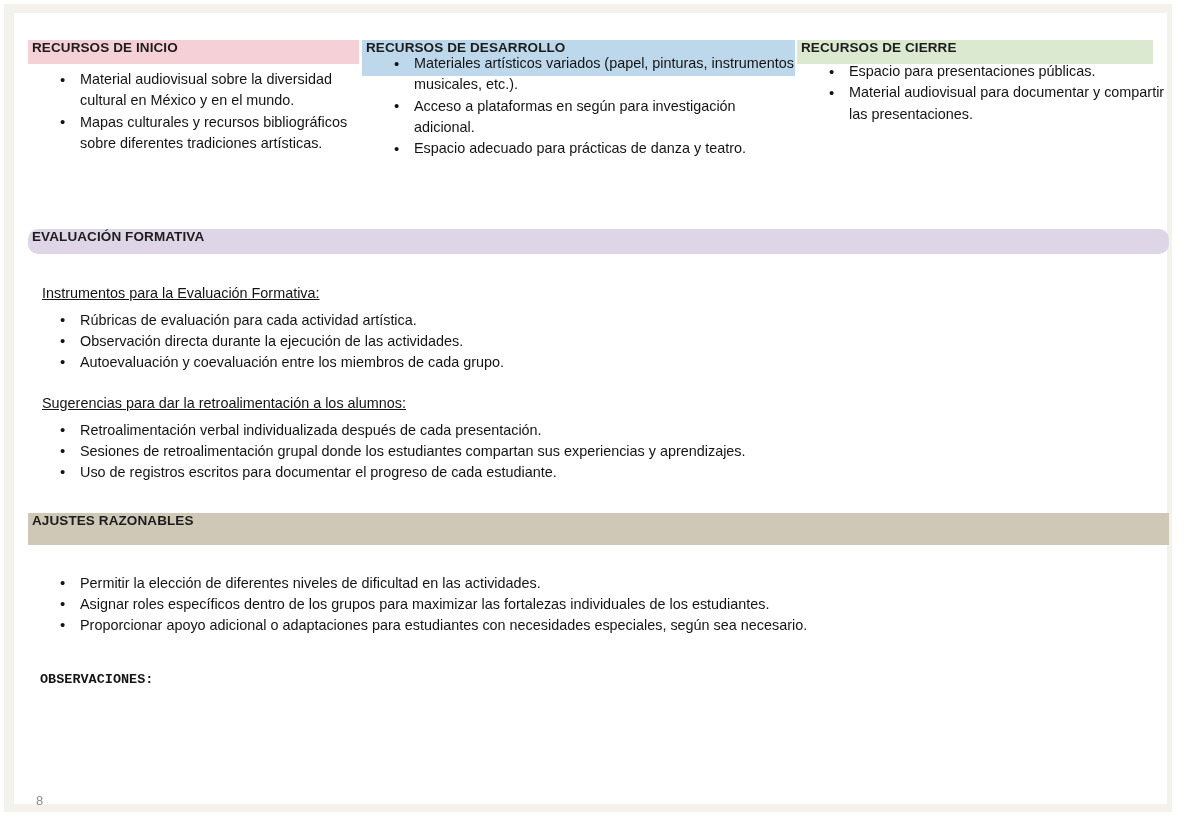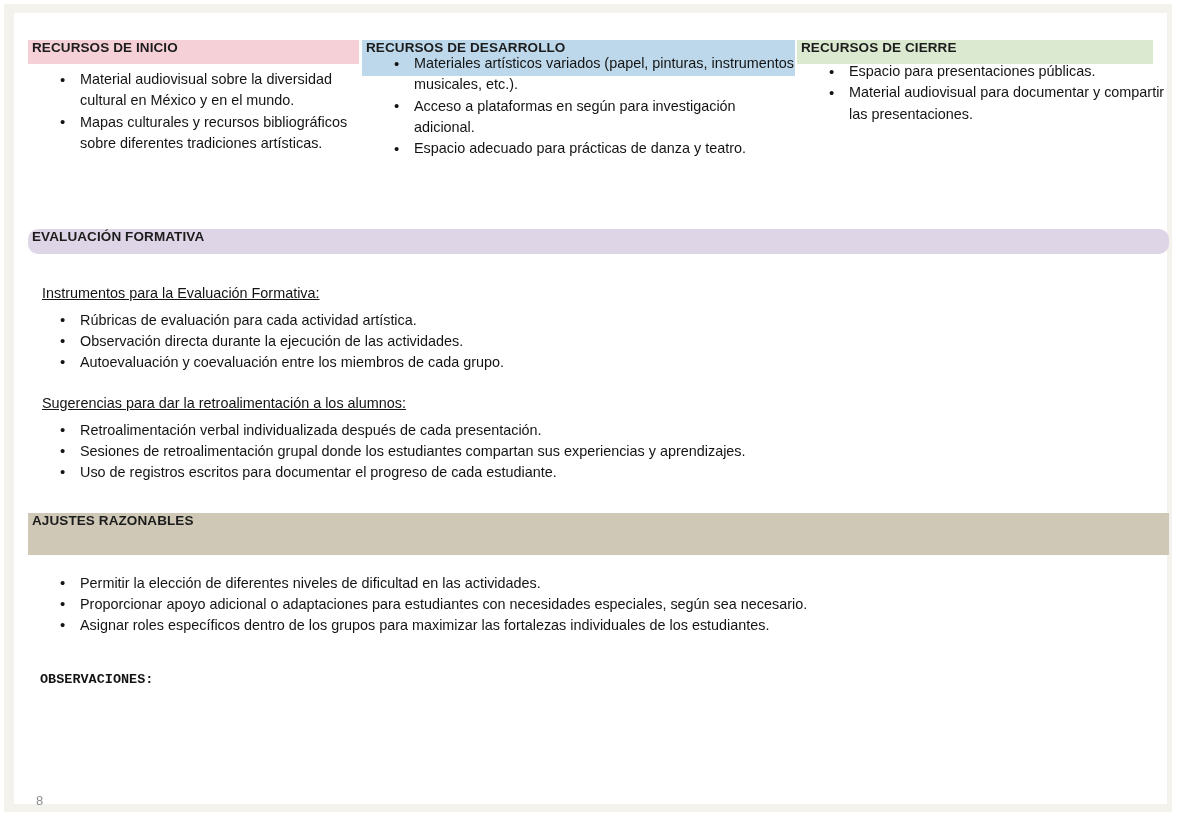--- a/index.html
+++ b/index.html
@@ -50,21 +50,21 @@
     white-space: nowrap;
   }
 
   
   #band-inicio      { left: 14px;  top: 27px; width: 331px; height: 24px; }
   #band-desarrollo  { left: 348px; top: 27px; width: 433px; height: 36px; }
   #band-cierre      { left: 783px; top: 27px; width: 356px; height: 24px; }
 
   
   #band-evaluacion  { left: 14px;  top: 216px; width: 1141px; height: 25px; }
-  #band-ajustes     { left: 14px;  top: 500px; width: 1141px; height: 42px; }
+  #band-ajustes     { left: 14px;  top: 500px; width: 1141px; height: 32px; }
 
   
   ul.bl {
     margin: 0;
     padding: 0;
     list-style: none;
   }
   ul.bl > li {
     position: relative;
     padding-left: 52px;
@@ -207,22 +207,22 @@
       </ul>
     </div>
 
     <div class="band" id="band-ajustes" style="background:#cfc8b6;">
       <span class="band-label">AJUSTES RAZONABLES</span>
     </div>
 
     <div id="ajustes-body">
       <ul class="bl" id="ajustes-list">
         <li>Permitir la elección de diferentes niveles de dificultad en las actividades.</li>
+        <li>Asignar roles específicos dentro de los grupos para maximizar las fortalezas individuales de los estudiantes.</li>
         <li>Proporcionar apoyo adicional o adaptaciones para estudiantes con necesidades especiales, según sea necesario.</li>
-        <li>Asignar roles específicos dentro de los grupos para maximizar las fortalezas individuales de los estudiantes.</li>
       </ul>
     </div>
 
     <div id="observaciones">OBSERVACIONES:</div>
 
     <div id="page-number">8</div>
 
   </div>
 </div>
 

